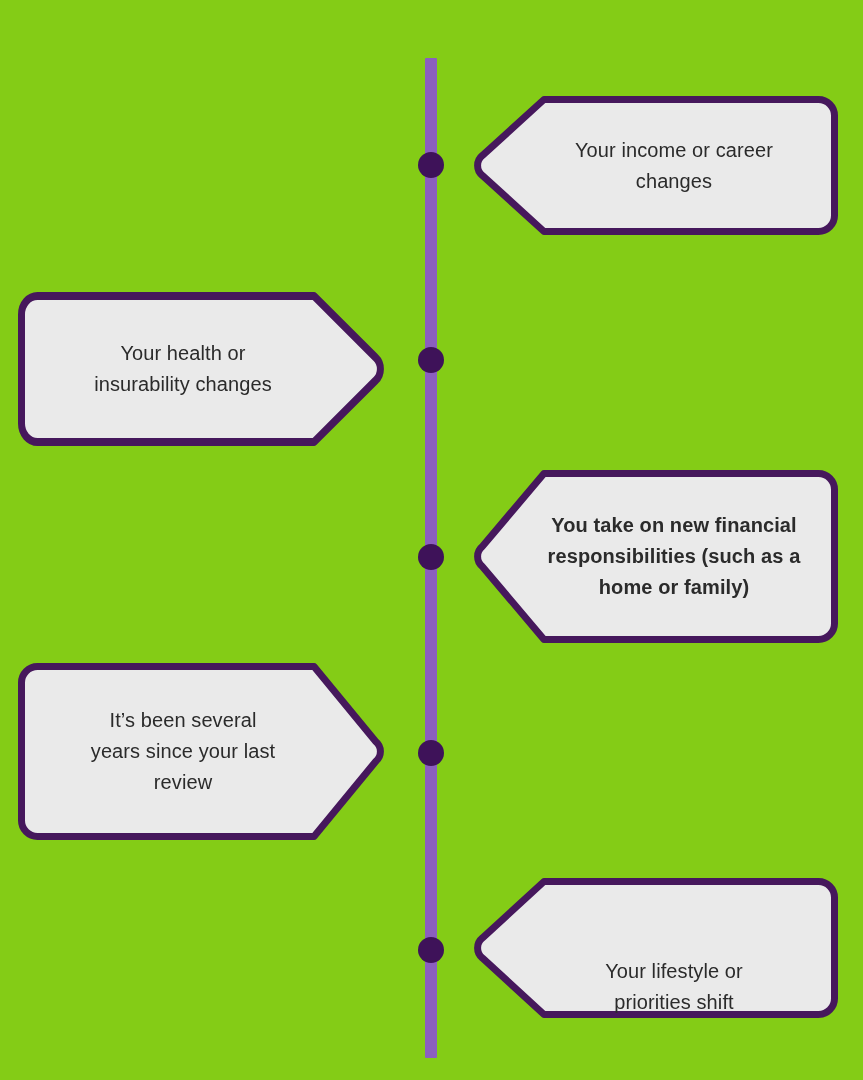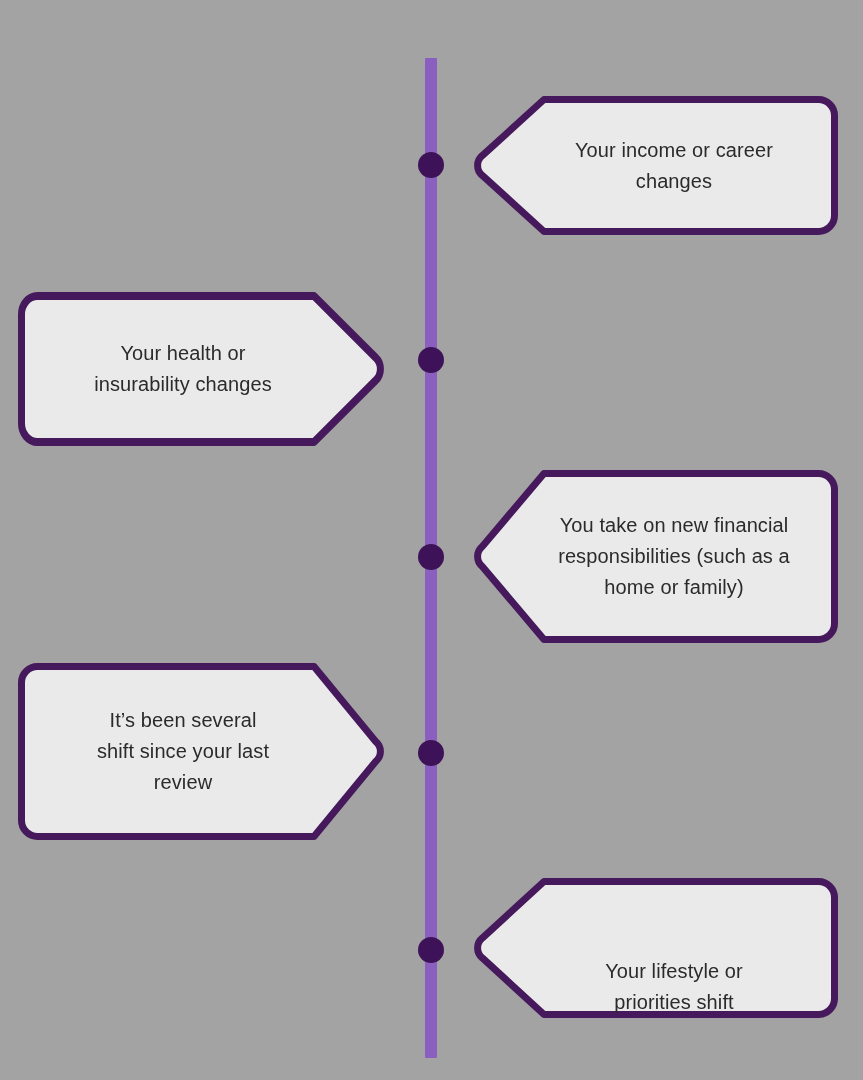--- a/index.html
+++ b/index.html
@@ -8,21 +8,21 @@
     background: #ffffff;
   }
   body {
     font-family: "Liberation Sans", sans-serif;
   }
 
   #timeline-canvas {
     position: relative;
     width: 863px;
     height: 1080px;
-    background: #a3a3a3;
+    background: #84cc16;
     overflow: hidden;
   }
 
   
   .spine {
     position: absolute;
     left: 425px;
     top: 58px;
     width: 12px;
     height: 1000px;
@@ -92,31 +92,31 @@
           <path d="M 19.5 3.5 H 296 L 357.7 57.08 A 12.8 12.8 0 0 1 357.7 76.92 L 296 130.5 H 19.5 A 16 16 0 0 1 3.5 114.5 V 19.5 A 16 16 0 0 1 19.5 3.5 Z" fill="#EAEAEA" stroke="#46185C" stroke-width="7" stroke-linejoin="round" stroke-linecap="round"></path>
         </svg>
         <div class="card-text" style="padding: 0px 66px 0px 26px;">Your health or
 insurability changes</div>
       </div>
       <div class="node-dot" style="top: 557px; left: 431px; background: rgb(62, 18, 89);"></div>
       <div class="card" style="left: 470px; top: 470px; width: 368px; height: 173px;">
         <svg class="card-shape" viewBox="0 0 368 173" preserveAspectRatio="none">
           <path d="M 74 3.5 H 348.5 A 16 16 0 0 1 364.5 19.5 V 153.5 A 16 16 0 0 1 348.5 169.5 H 74 L 12.3 96.42 A 12.8 12.8 0 0 1 12.3 76.58 Z" fill="#EAEAEA" stroke="#46185C" stroke-width="7" stroke-linejoin="round" stroke-linecap="round"></path>
         </svg>
-        <div class="card-text" style="padding: 0px 26px 0px 66px;">You take on new financial
+        <div class="card-text" style="padding: 0px 26px 0px 66px; font-weight: bold;">You take on new financial
 responsibilities (such as a
 home or family)</div>
       </div>
       <div class="node-dot" style="top: 753px; left: 431px; background: rgb(62, 18, 89);"></div>
       <div class="card" style="left: 18px; top: 663px; width: 370px; height: 177px;">
         <svg class="card-shape" viewBox="0 0 370 177" preserveAspectRatio="none">
           <path d="M 19.5 3.5 H 296 L 357.7 78.58 A 12.8 12.8 0 0 1 357.7 98.42 L 296 173.5 H 19.5 A 16 16 0 0 1 3.5 157.5 V 19.5 A 16 16 0 0 1 19.5 3.5 Z" fill="#EAEAEA" stroke="#46185C" stroke-width="7" stroke-linejoin="round" stroke-linecap="round"></path>
         </svg>
         <div class="card-text" style="padding: 0px 66px 0px 26px;">It’s been several
-shift since your last
+years since your last
 review</div>
       </div>
       <div class="node-dot" style="top: 950px; left: 431px; background: rgb(62, 18, 89);"></div>
       <div class="card" style="left: 470px; top: 878px; width: 368px; height: 140px; align-items: flex-end;">
         <svg class="card-shape" viewBox="0 0 368 140" preserveAspectRatio="none">
           <path d="M 74 3.5 H 348.5 A 16 16 0 0 1 364.5 19.5 V 120.5 A 16 16 0 0 1 348.5 136.5 H 74 L 12.3 79.92 A 12.8 12.8 0 0 1 12.3 60.08 Z" fill="#EAEAEA" stroke="#46185C" stroke-width="7" stroke-linejoin="round" stroke-linecap="round"></path>
         </svg>
         <div class="card-text" style="padding: 0px 26px 0px 66px;">Your lifestyle or
 priorities shift</div>
       </div>

